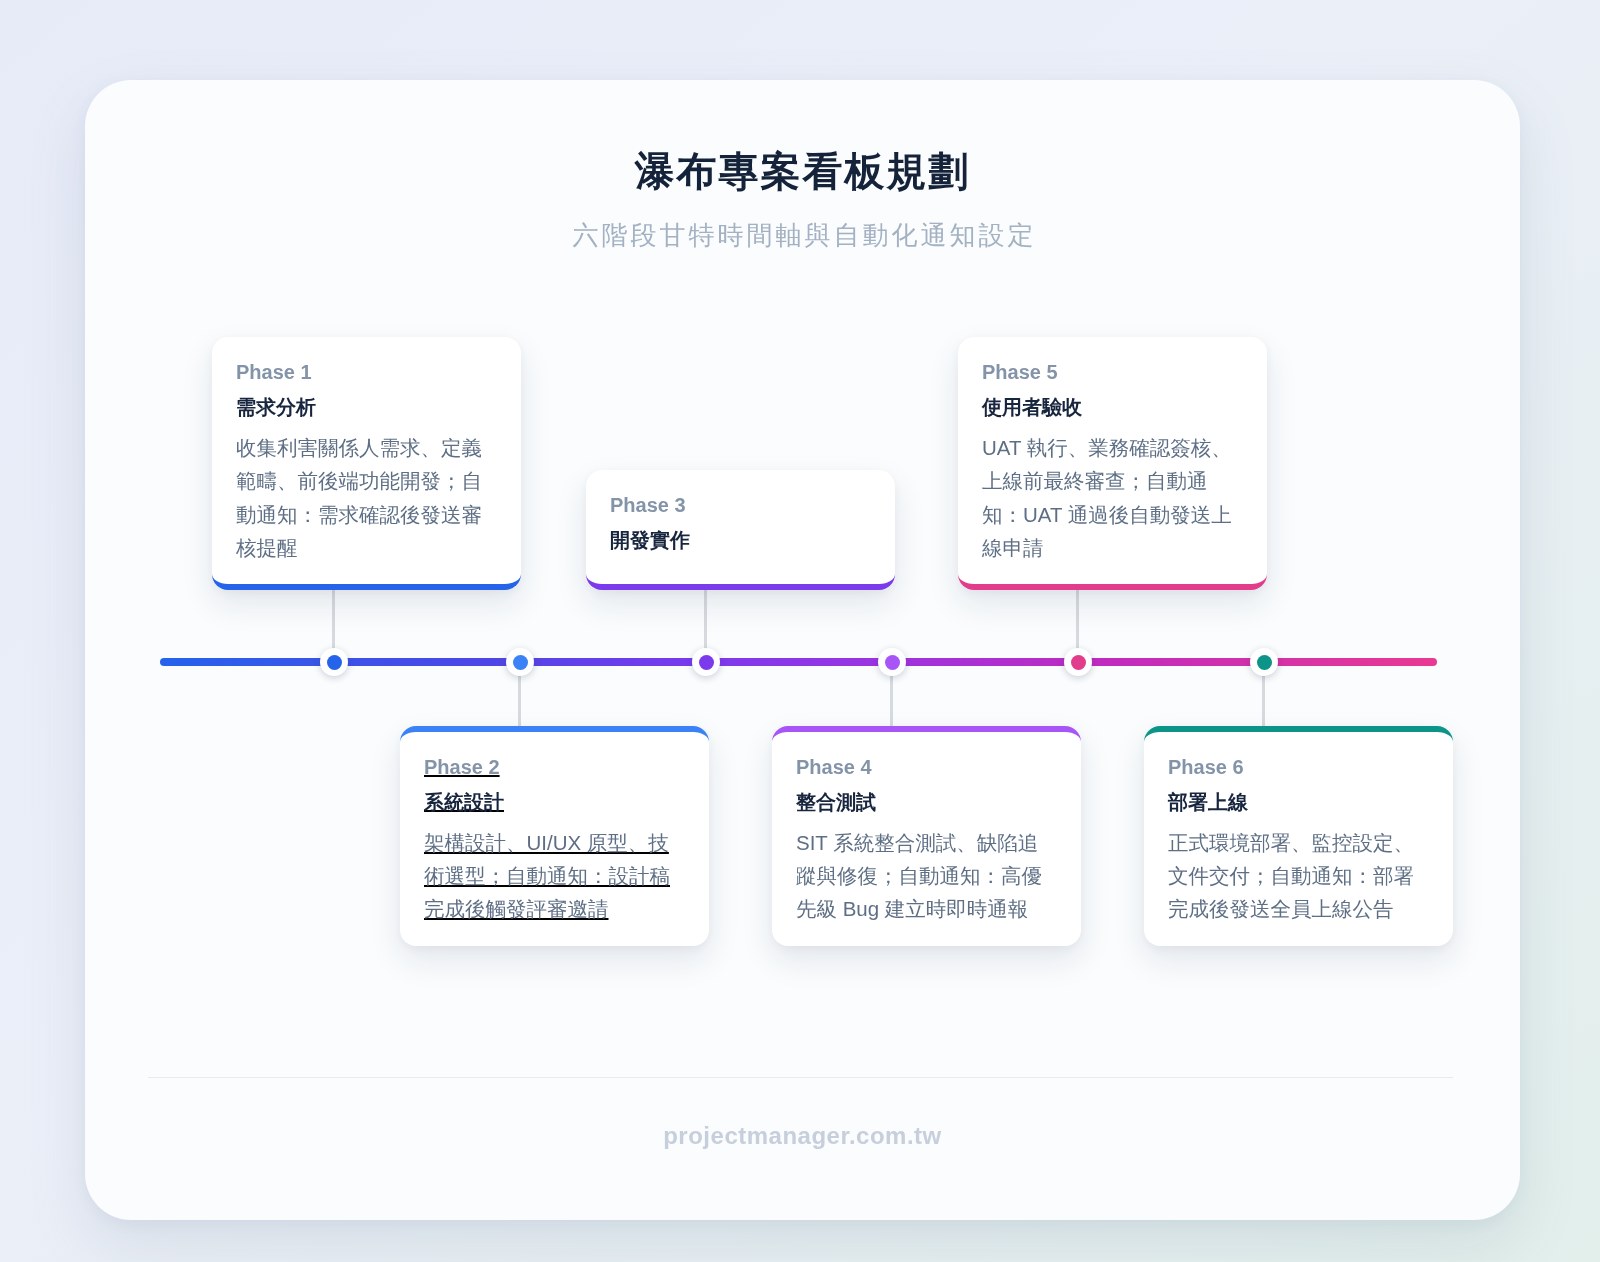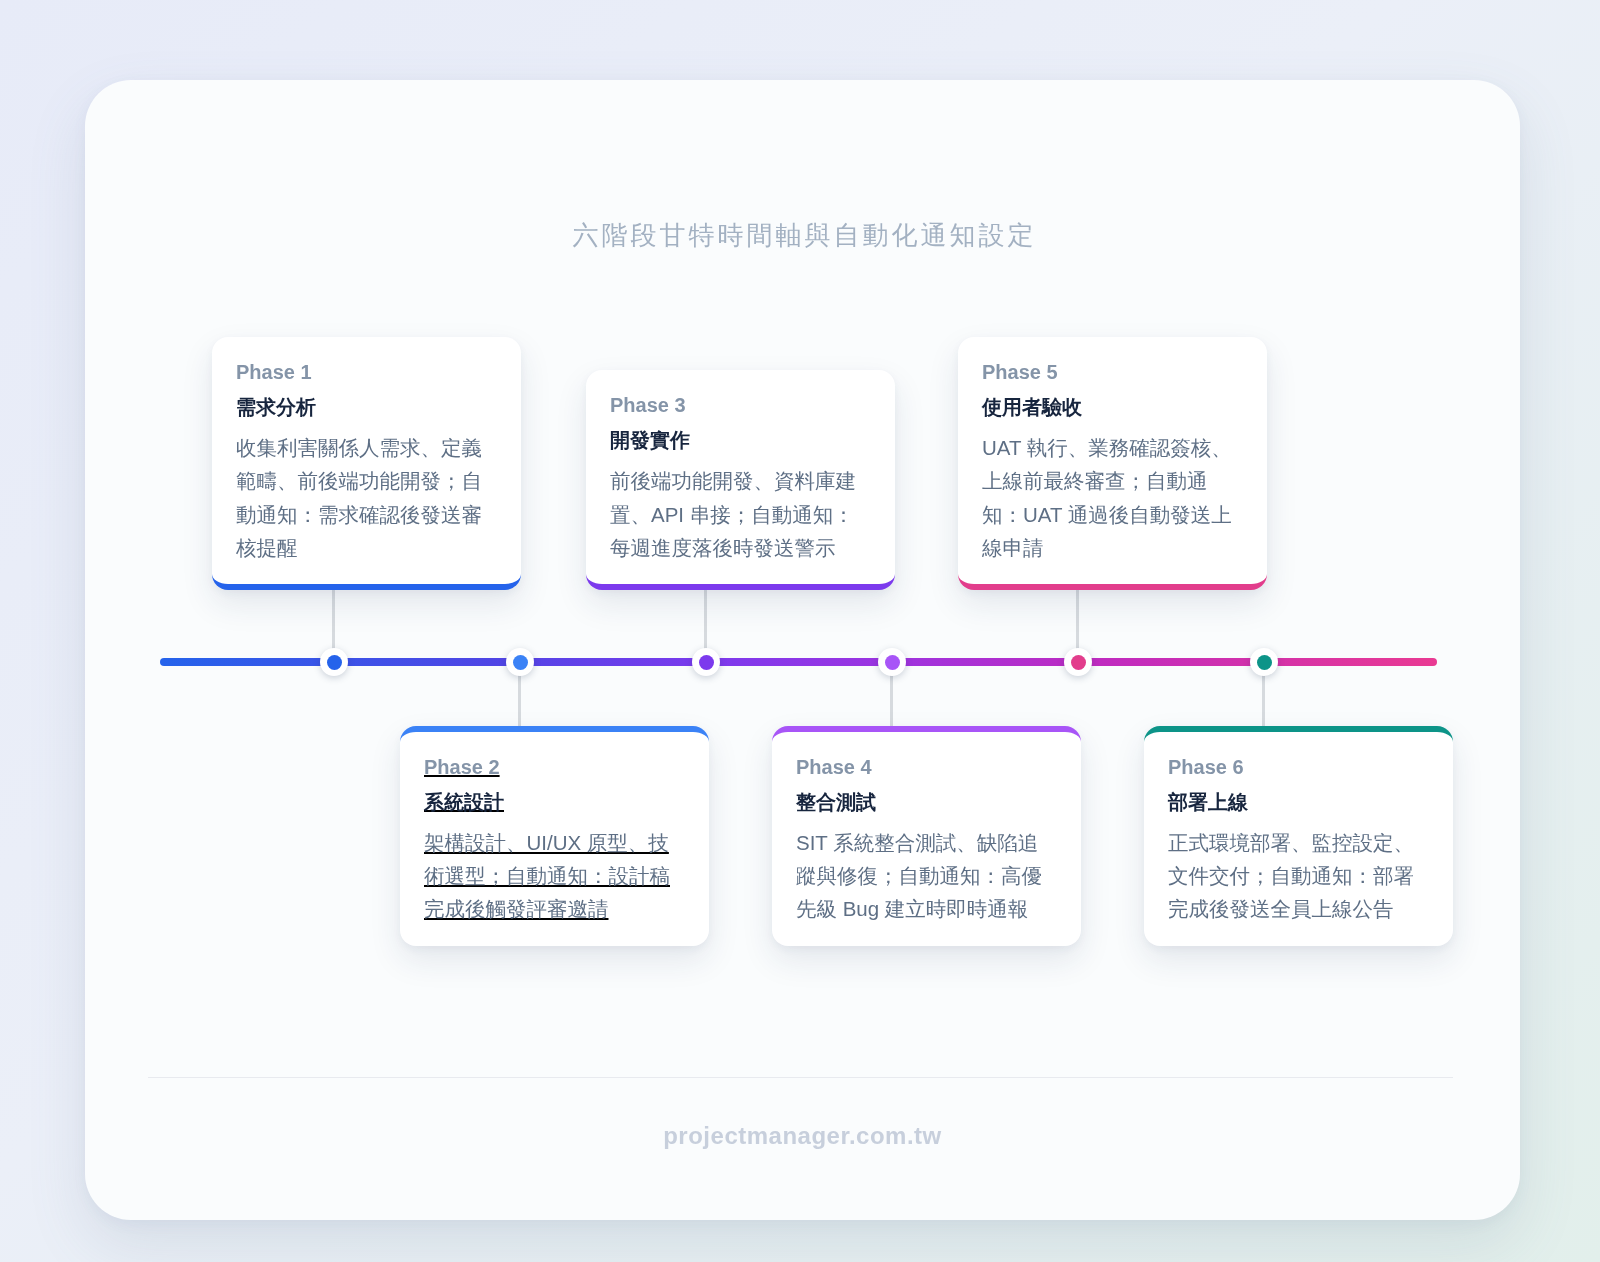--- a/index.html
+++ b/index.html
@@ -108,20 +108,21 @@
     color: #c7cfdc;
     letter-spacing: 0.5px;
   }
 </style>
 </head>
 <body>
 
 <div class="page">
   <div class="panel">
 
+    <div class="title">瀑布專案看板規劃</div>
     <div class="subtitle">六階段甘特時間軸與自動化通知設定</div>
 
     <div class="tl-line" style="background: linear-gradient(90deg, rgb(37, 99, 235) 0%, rgb(79, 70, 229) 26%, rgb(124, 58, 237) 43%, rgb(157, 52, 224) 57%, rgb(192, 43, 191) 74%, rgb(233, 58, 146) 100%);"></div>
 
     <div class="connector up c1"></div>
     <div class="connector down c2"></div>
     <div class="connector up c3"></div>
     <div class="connector down c4"></div>
     <div class="connector up c5"></div>
     <div class="connector down c6"></div>
@@ -153,21 +154,20 @@
 
     <div class="phase-card bottom p2" style="--accent: #3b82f6;">
       <div class="phase-label">Phase 2</div>
       <div class="phase-title">系統設計</div>
       <div class="phase-desc">架構設計、UI/UX 原型、技術選型；自動通知：設計稿完成後觸發評審邀請</div>
     </div>
 
     <div class="phase-card top p3" style="--accent: #7c3aed;">
       <div class="phase-label">Phase 3</div>
       <div class="phase-title">開發實作</div>
-      <div class="phase-desc">前後端功能開發、資料庫建置、API 串接；自動通知：每週進度落後時發送警示</div>
     </div>
 
     <div class="phase-card bottom p4" style="--accent: #a855f7;">
       <div class="phase-label">Phase 4</div>
       <div class="phase-title">整合測試</div>
       <div class="phase-desc">SIT 系統整合測試、缺陷追蹤與修復；自動通知：高優先級 Bug 建立時即時通報</div>
     </div>
 
     <div class="phase-card top p5" style="--accent: #e23d8c;">
       <div class="phase-label">Phase 5</div>

